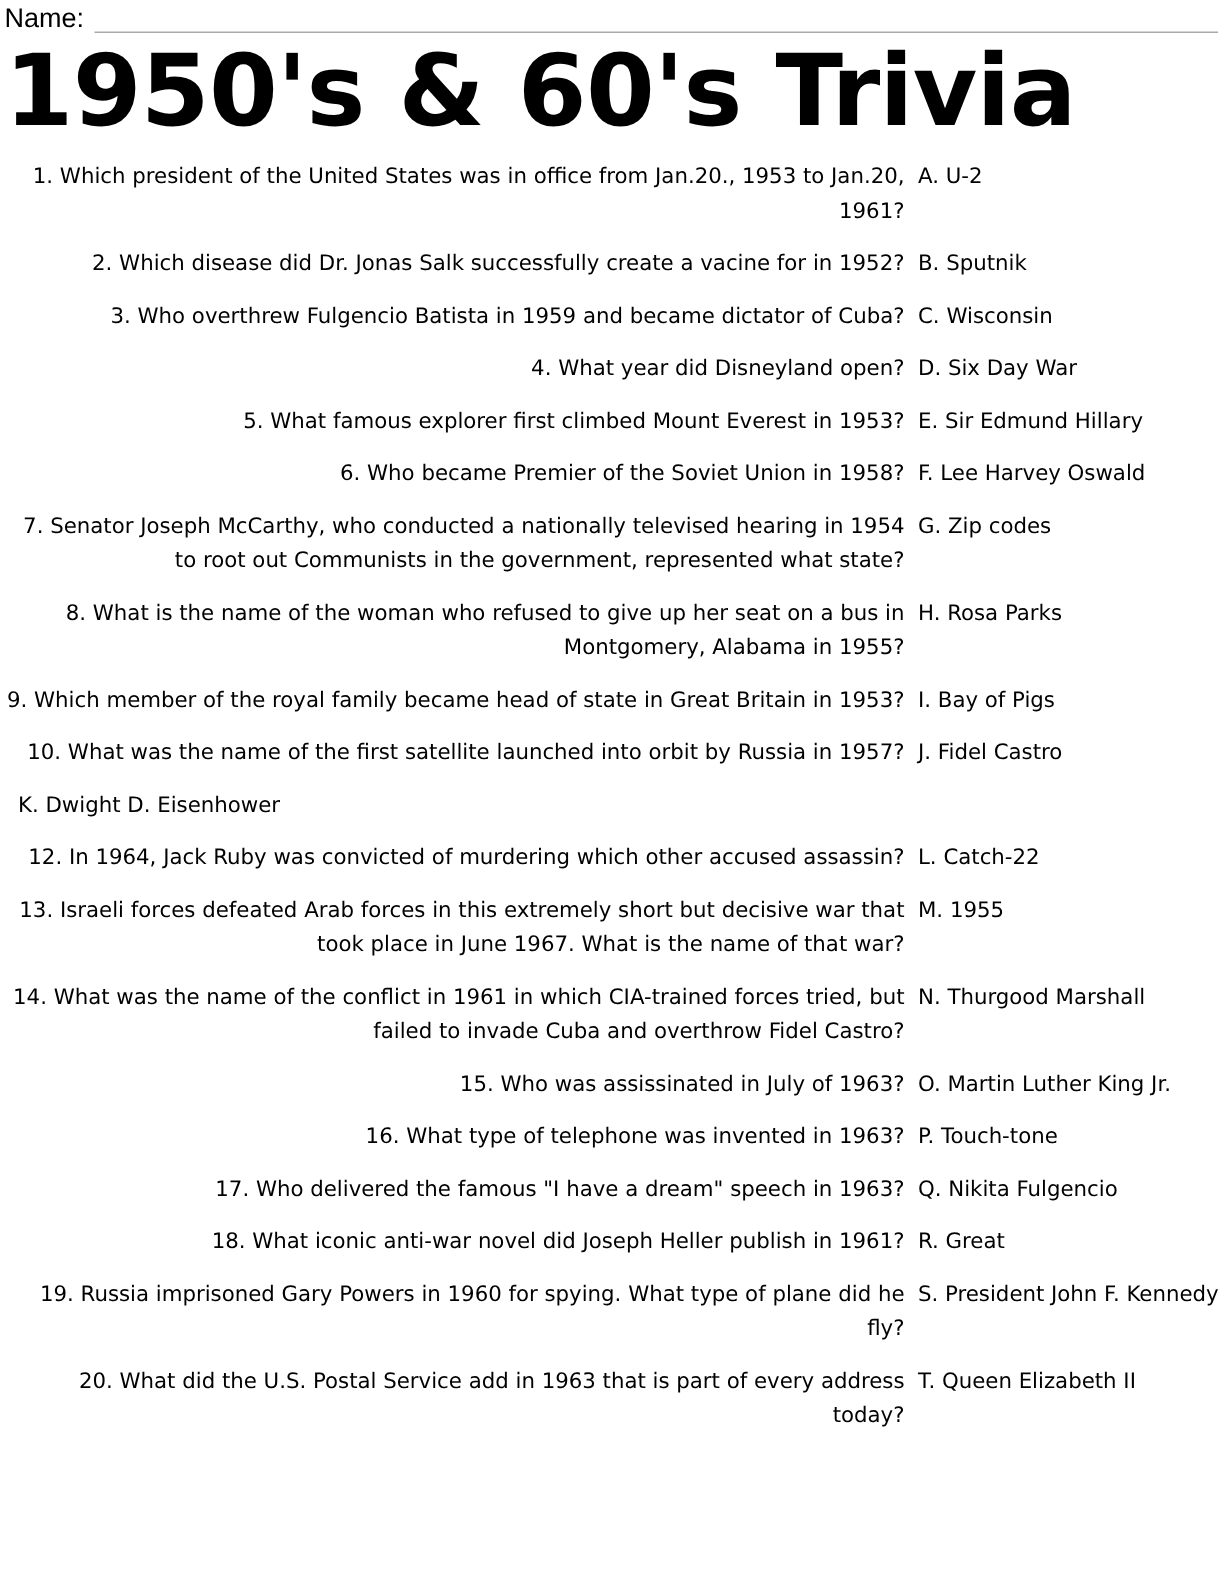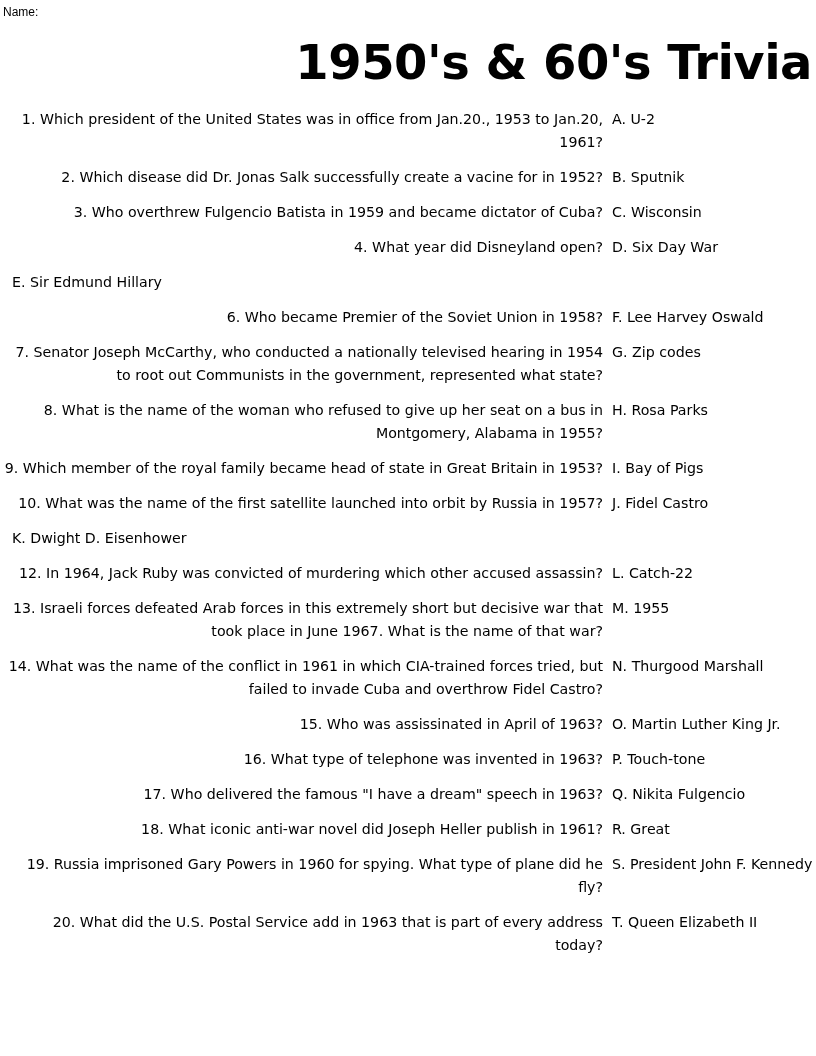--- a/index.html
+++ b/index.html
@@ -15,36 +15,35 @@
     font-family: "DejaVu Sans", sans-serif;
   }
   .page {
     box-sizing: border-box;
     width: 816px;
     height: 1056px;
     padding: 2px 4px 0 3px;
   }
   .name-row {
     display: flex;
-    align-items: flex-start;
+    align-items: flex-end;
     font-family: "Liberation Sans", sans-serif;
-    font-size: 12px;
+    font-size: 18px;
     line-height: 20px;
-    flex-direction: column;
   }
   .name-line {
     flex: 1;
     height: 15px;
     margin-left: 7px;
     border-bottom: 1.4px solid #a9a9a9;
   }
   .title {
     margin: 10px 0 0 0;
-    text-align: right;
-    font-size: 48px;
+    text-align: left;
+    font-size: 66px;
     line-height: 58px;
     font-weight: bold;
     letter-spacing: -0.5px;
     font-family: "DejaVu Sans", sans-serif;
   }
   .quiz {
     margin-top: 17px;
     font-size: 14.2px;
     line-height: 23px;
   }
@@ -87,20 +86,21 @@
       </div>
       <div class="row">
         <div class="q">3. Who overthrew Fulgencio Batista in 1959 and became dictator of Cuba?</div>
         <div class="a">C. Wisconsin</div>
       </div>
       <div class="row">
         <div class="q">4. What year did Disneyland open?</div>
         <div class="a">D. Six Day War</div>
       </div>
       <div class="row">
+        <div class="q">5. What famous explorer first climbed Mount Everest in 1953?</div>
         <div class="a">E. Sir Edmund Hillary</div>
       </div>
       <div class="row">
         <div class="q">6. Who became Premier of the Soviet Union in 1958?</div>
         <div class="a">F. Lee Harvey Oswald</div>
       </div>
       <div class="row">
         <div class="q">7. Senator Joseph McCarthy, who conducted a nationally televised hearing in 1954 to root out Communists in the government, represented what state?</div>
         <div class="a">G. Zip codes</div>
       </div>
@@ -125,21 +125,21 @@
       </div>
       <div class="row">
         <div class="q">13. Israeli forces defeated Arab forces in this extremely short but decisive war that took place in June 1967. What is the name of that war?</div>
         <div class="a">M. 1955</div>
       </div>
       <div class="row">
         <div class="q">14. What was the name of the conflict in 1961 in which CIA-trained forces tried, but failed to invade Cuba and overthrow Fidel Castro?</div>
         <div class="a">N. Thurgood Marshall</div>
       </div>
       <div class="row">
-        <div class="q">15. Who was assissinated in April of 1963?</div>
+        <div class="q">15. Who was assissinated in July of 1963?</div>
         <div class="a">O. Martin Luther King Jr.</div>
       </div>
       <div class="row">
         <div class="q">16. What type of telephone was invented in 1963?</div>
         <div class="a">P. Touch-tone</div>
       </div>
       <div class="row">
         <div class="q">17. Who delivered the famous "I have a dream" speech in 1963?</div>
         <div class="a">Q. Nikita Fulgencio</div>
       </div>

